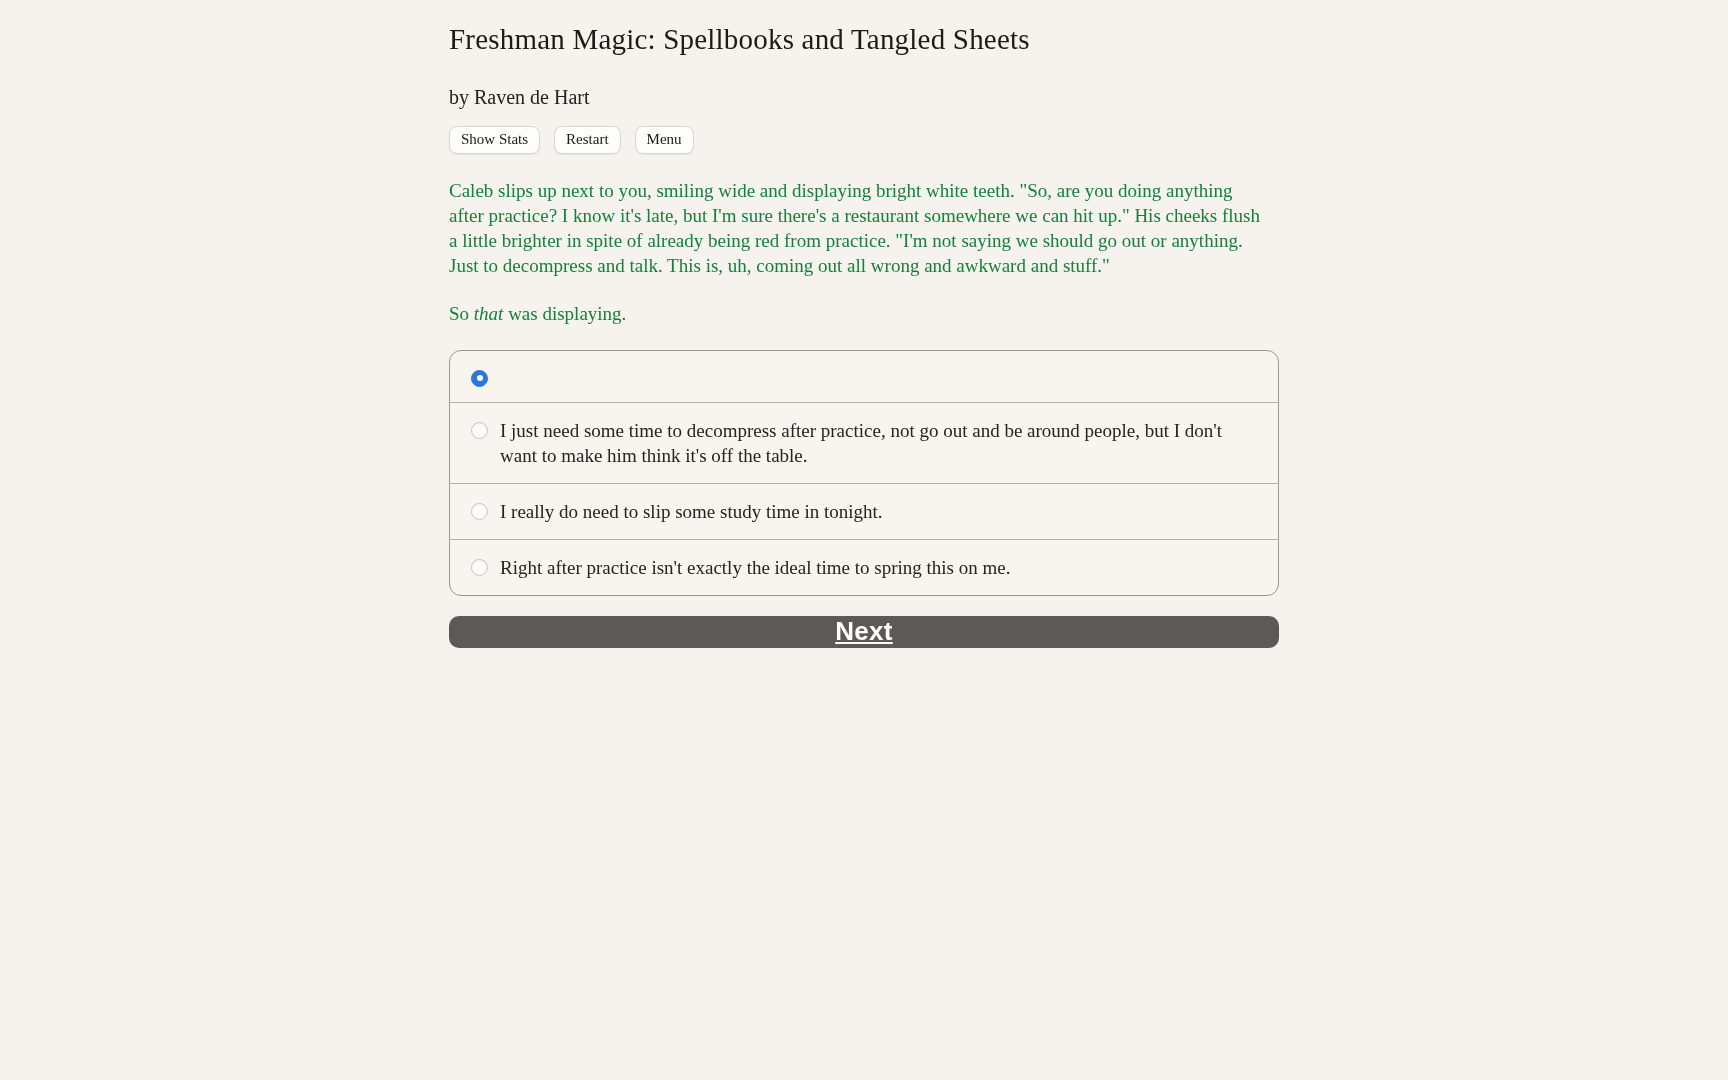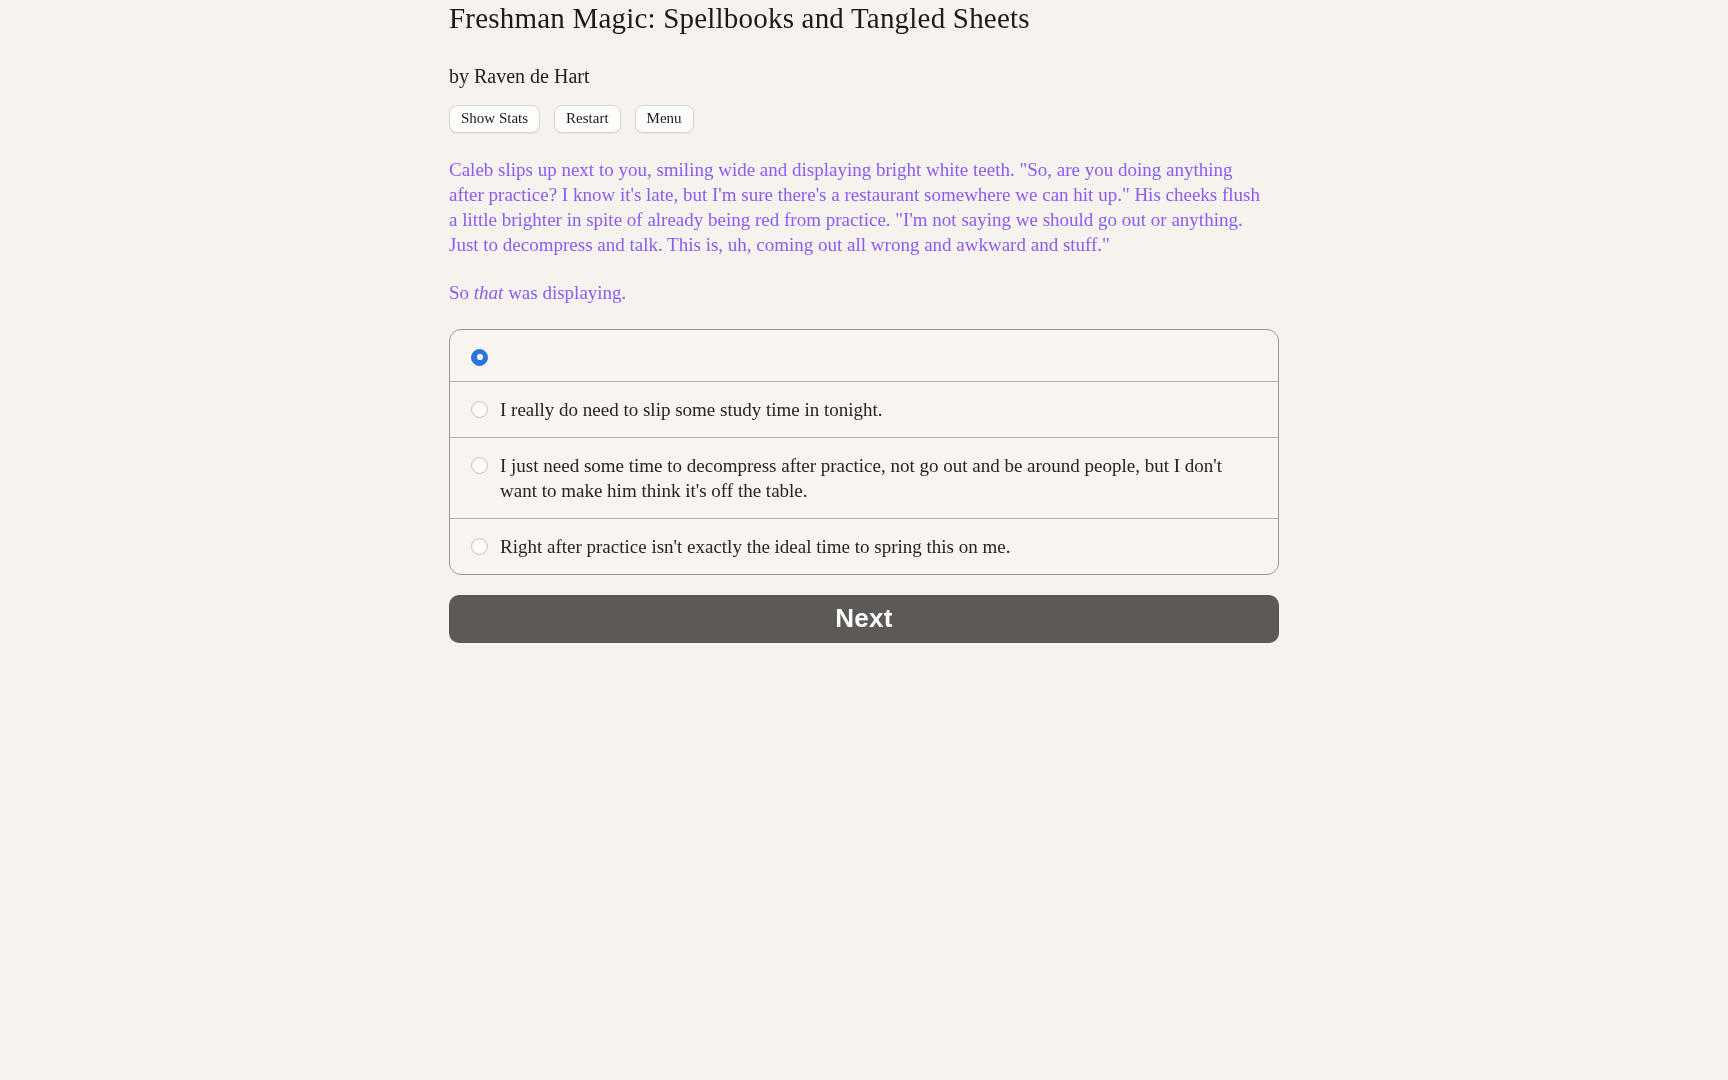--- a/index.html
+++ b/index.html
@@ -6,20 +6,21 @@
   html, body { width: 1728px; height: 1080px; }
   body {
     background: #f6f2ed;
     font-family: "Liberation Serif", "DejaVu Serif", serif;
     color: #201e1b;
     overflow: hidden;
   }
   .content {
     width: 830px;
     margin: 0 auto;
+    padding-top: 21px;
   }
   .page-title {
     font-size: 29px;
     font-weight: 400;
     line-height: 1.25;
     color: #1d1b18;
     letter-spacing: 0.2px;
   }
   .author {
     font-size: 20px;
@@ -41,21 +42,21 @@
     border-radius: 8px;
     padding: 4px 11px 5px 11px;
     box-shadow: 0 1px 1px rgba(0,0,0,0.06);
     cursor: pointer;
     line-height: 1.1;
   }
   .story { margin-top: 24px; }
   .story p {
     font-size: 19px;
     line-height: 25px;
-    color: #8b5cf6;
+    color: #15803d;
     width: 816px;
   }
   .story p + p { margin-top: 23px; }
   .story .em { font-style: italic; }
 
   .choice-list {
     margin-top: 24px;
     background: #f8f4f0;
     border: 1px solid #9b968f;
     border-radius: 12px;
@@ -98,30 +99,31 @@
     font-size: 19px;
     line-height: 25px;
     color: #262320;
   }
   .next-button {
     display: flex;
     align-items: center;
     justify-content: center;
     margin-top: 20px;
     width: 830px;
-    height: 48px;
+    height: 32px;
     background: #5d5956;
     border: none;
     border-radius: 10px;
     color: #ffffff;
     font-family: "Liberation Sans", sans-serif;
     font-weight: 700;
     font-size: 26px;
     cursor: pointer;
     letter-spacing: 0.3px;
+    text-decoration: underline;
   }
 </style>
 </head>
 <body>
 
 <div class="content">
 
   <h1 class="page-title">Freshman Magic: Spellbooks and Tangled Sheets</h1>
 
   <div class="author">by Raven de Hart</div>
@@ -138,26 +140,26 @@
   </div>
 
   <div class="choice-list" role="radiogroup">
 
     <div class="choice-row" role="radio" aria-checked="true">
       <span class="radio selected"></span>
     </div>
 
     <div class="choice-row" role="radio" aria-checked="false">
       <span class="radio unselected"></span>
-      <span class="choice-text">I really do need to slip some study time in tonight.</span>
+      <span class="choice-text">I just need some time to decompress after practice, not go out and be around people, but I don't want to make him think it's off the table.</span>
     </div>
 
     <div class="choice-row" role="radio" aria-checked="false">
       <span class="radio unselected"></span>
-      <span class="choice-text">I just need some time to decompress after practice, not go out and be around people, but I don't want to make him think it's off the table.</span>
+      <span class="choice-text">I really do need to slip some study time in tonight.</span>
     </div>
 
     <div class="choice-row" role="radio" aria-checked="false">
       <span class="radio unselected"></span>
       <span class="choice-text">Right after practice isn't exactly the ideal time to spring this on me.</span>
     </div>
 
   </div>
 
   <button type="button" class="next-button">Next</button>

